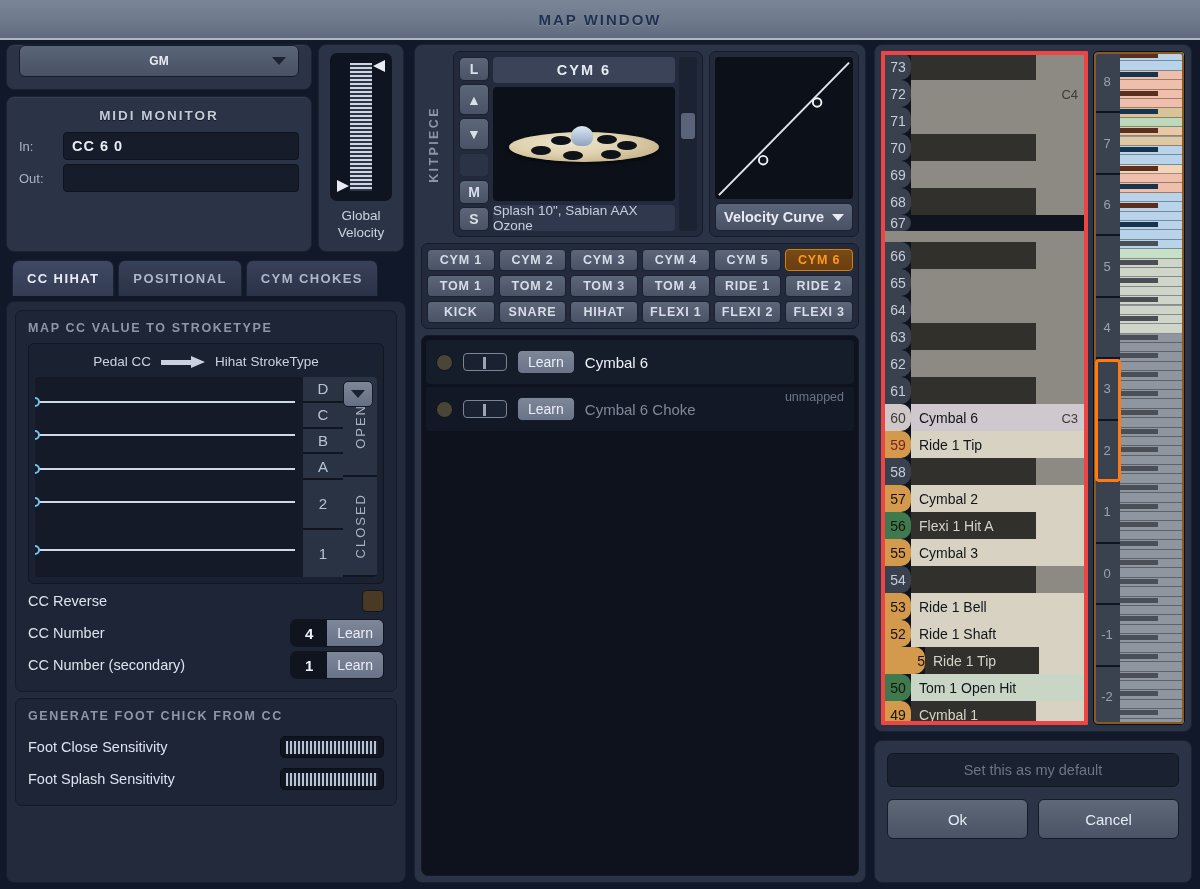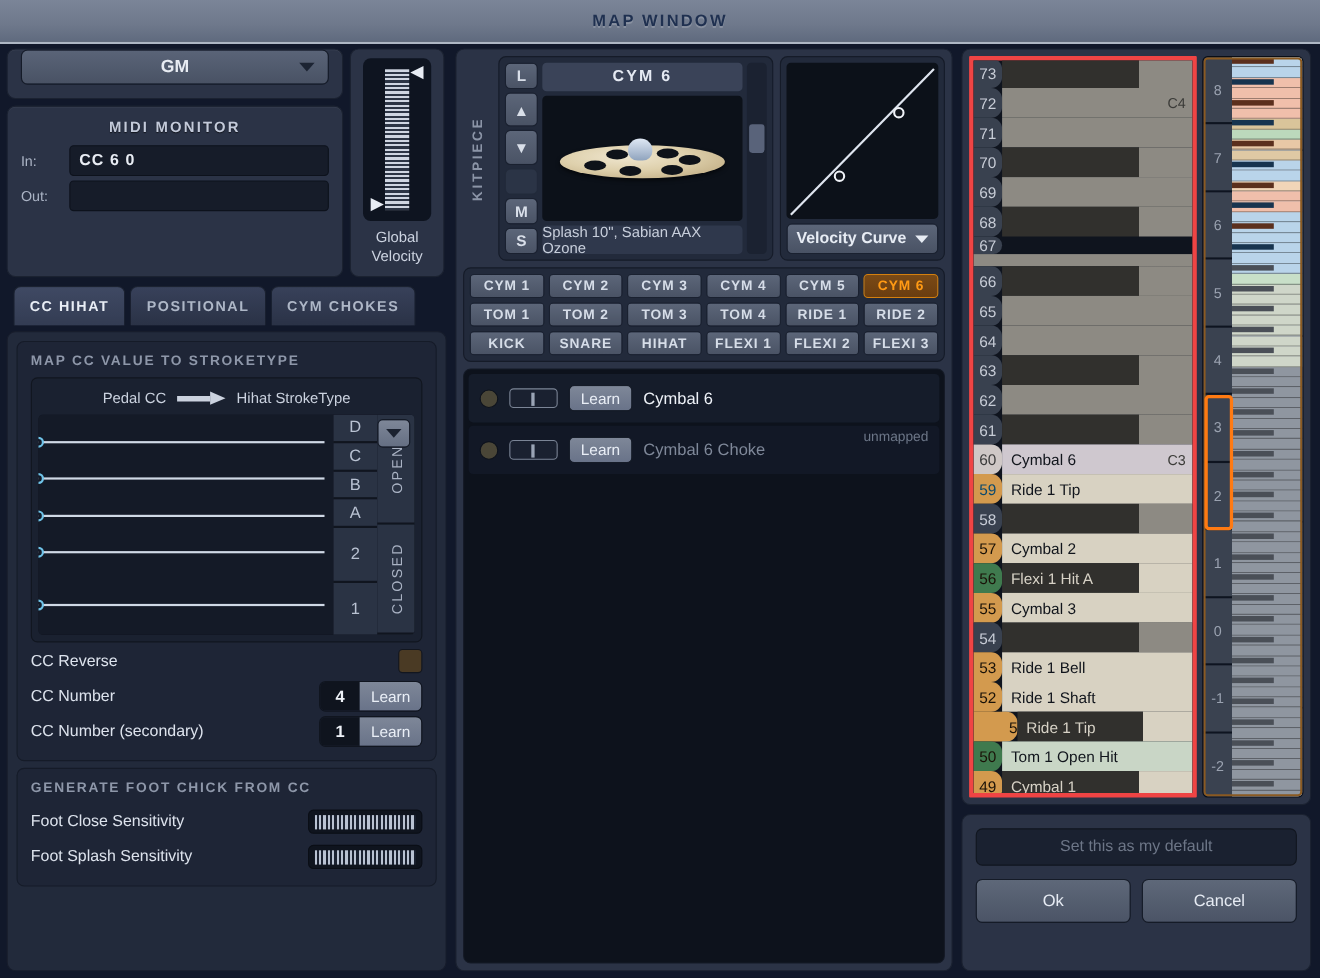--- a/index.html
+++ b/index.html
@@ -45,21 +45,21 @@
   .card-title {
     text-align:center; font-size:13.5px; font-weight:bold; letter-spacing:2px;
     color:#c3cada; padding:11px 0 9px 0;
     text-shadow:0 1px 1px rgba(0,0,0,.6);
   }
   .dropdown {
     margin:0 12px 12px 12px; height:32px; border-radius:6px;
     background:linear-gradient(#5a6478,#495264);
     border:1px solid #151b28;
     display:flex; align-items:center; justify-content:center; position:relative;
-    color:#e8ecf3; font-size:16px; font-weight:bold;
+    color:#e8ecf3; font-size:12px; font-weight:bold;
   }
   .dropdown .caret {
     position:absolute; right:12px; top:50%; transform:translateY(-50%);
     width:0;height:0;border-left:7px solid transparent;border-right:7px solid transparent;
     border-top:8px solid #1c2433;
   }
   .midi-rows { padding:0 12px 10px 12px; }
   .midi-row { display:flex; align-items:center; gap:6px; margin-bottom:4px; }
   .midi-row .lbl { width:38px; font-size:13px; color:#aab3c4; }
   .midi-row .fld {
@@ -654,21 +654,21 @@
             </div>
             <div class="note-row" style="top: 349px;">
               <div class="note-num" style="background: rgb(207, 200, 198); color: rgb(59, 59, 59);">60</div>
               <div class="note-body">
                 <div class="key-bg" style="background: rgb(207, 200, 207);"></div>
                 <div class="note-label">Cymbal 6</div>
                 <div class="oct-label">C3</div>
               </div>
             </div>
             <div class="note-row" style="top: 376px;">
-              <div class="note-num" style="background: rgb(211, 154, 78); color: #0c4a6e;">59</div>
+              <div class="note-num" style="background: rgb(211, 154, 78); color: #7f1d1d;">59</div>
               <div class="note-body">
                 <div class="key-bg" style="background: rgb(216, 210, 194);"></div>
                 <div class="note-label">Ride 1 Tip</div>
               </div>
             </div>
             <div class="note-row" style="top: 403px;">
               <div class="note-num">58</div>
               <div class="note-body">
                 <div class="key-bg" style="background: linear-gradient(90deg, rgb(49, 48, 45) 0px, rgb(49, 48, 45) 72%, rgb(141, 138, 131) 72%);"></div>
                 <div class="note-label" style="color: rgb(215, 210, 198);"></div>

